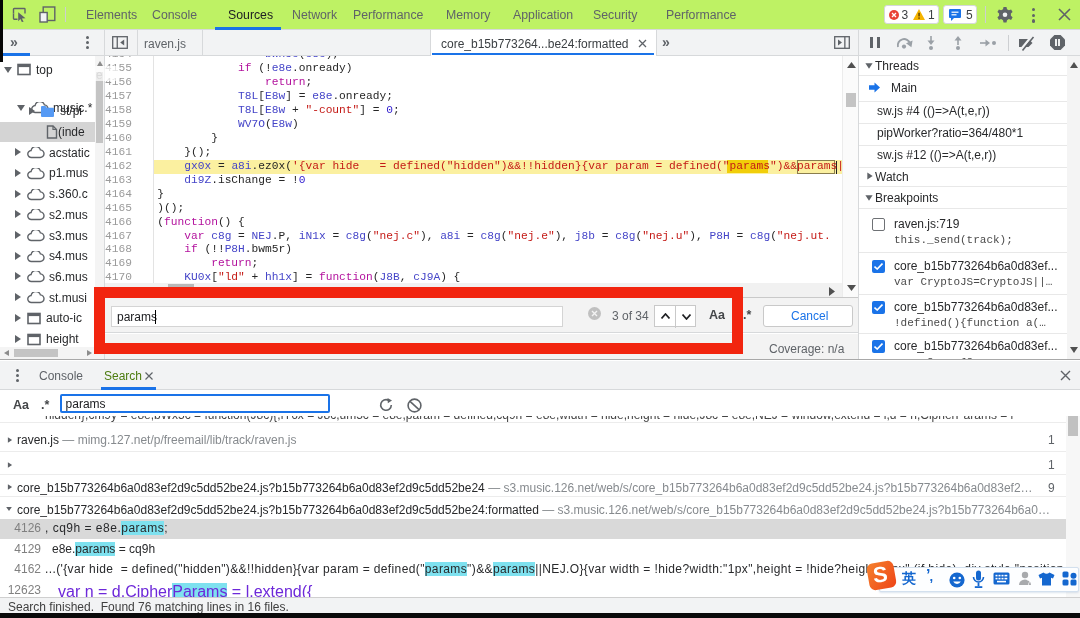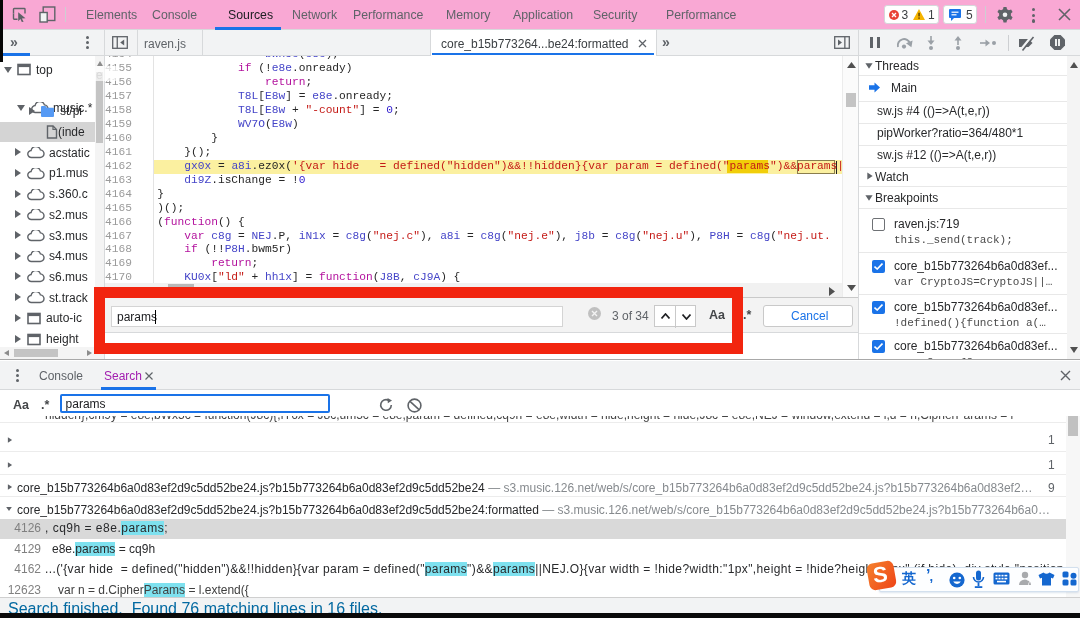--- a/index.html
+++ b/index.html
@@ -7,21 +7,21 @@
 .ab{position:absolute}
 .g6{color:#5f6368}
 pre{font-family:"Liberation Mono",monospace}
 .k{color:#b3129d}.v{color:#4444c8}.s{color:#c41a16}.n{color:#2e1bcf}
 svg{display:block}
 </style>
 </head>
 <body>
 <div class="ab" style="left:0;top:0;width:1080px;height:618px;overflow:hidden">
 
-<div class="ab" style="left:0;top:0;width:1080px;height:30px;background:#f9a8d4;border-bottom:1px solid #d7d9db">
+<div class="ab" style="left:0;top:0;width:1080px;height:30px;background:#bef264;border-bottom:1px solid #d7d9db">
 
   <svg class="ab" style="left:12px;top:7px" width="15" height="15" viewBox="0 0 15 15">
     <path d="M1.5 6.5 L1.5 2.2 Q1.5 1.5 2.2 1.5 L12.3 1.5 Q13 1.5 13 2.2 L13 6.5" fill="none" stroke="#5f6368" stroke-width="1.4"></path>
     <path d="M1.5 6.5 L1.5 11.6 Q1.5 12.3 2.2 12.3 L5.5 12.3" fill="none" stroke="#5f6368" stroke-width="1.4"></path>
     <path d="M6.2 5.2 L13.5 11.2 L9.9 11.6 L11.6 14.8 L9.8 15 L8.4 12 L6.2 14.2 Z" fill="#5f6368"></path>
   </svg>
 
   <svg class="ab" style="left:39px;top:6px" width="17" height="17" viewBox="0 0 17 17">
     <rect x="4.2" y="1" width="11.6" height="13.5" fill="none" stroke="#5f6368" stroke-width="1.4"></rect>
     <rect x="1" y="6.5" width="7.2" height="9.5" fill="#f2f3f4" stroke="#5f6368" stroke-width="1.4"></rect>
@@ -246,21 +246,21 @@
     <svg class="ab" style="left:27px;top:5px" width="18" height="12" viewBox="0 0 18 12">
           <path d="M4.5 10.5 a3.5 3.5 0 0 1 -0.4 -7 a4.8 4.8 0 0 1 9.3 -0.6 a3.8 3.8 0 0 1 -0.4 7.6 Z" fill="none" stroke="#5f6368" stroke-width="1.4"></path>
         </svg>
     <div class="ab" style="left:49px;top:3.5px">s6.mus</div>
       </div>
   <div class="trow" style="top:231.1px">
         <div class="tw col" style="left:15px;top:6px"></div>
     <svg class="ab" style="left:27px;top:5px" width="18" height="12" viewBox="0 0 18 12">
           <path d="M4.5 10.5 a3.5 3.5 0 0 1 -0.4 -7 a4.8 4.8 0 0 1 9.3 -0.6 a3.8 3.8 0 0 1 -0.4 7.6 Z" fill="none" stroke="#5f6368" stroke-width="1.4"></path>
         </svg>
-    <div class="ab" style="left:49px;top:3.5px">st.track</div>
+    <div class="ab" style="left:49px;top:3.5px">st.musi</div>
       </div>
   <div class="trow" style="top:251.8px">
         <div class="tw col" style="left:15px;top:6px"></div>
     <svg class="ab" style="left:27px;top:4px" width="14" height="13" viewBox="0 0 14 13">
           <rect x="1" y="1.5" width="12" height="10" fill="none" stroke="#5f6368" stroke-width="1.6"></rect>
           <rect x="1" y="1.5" width="12" height="2.6" fill="#5f6368"></rect>
         </svg>
     <div class="ab" style="left:46px;top:3.5px">auto-ic</div>
       </div>
   <div class="trow" style="top:272.5px">
@@ -373,20 +373,24 @@
           <path d="M0.5 0.5 L4.5 5 L8.5 0.5" fill="none" stroke="#202124" stroke-width="1.7"></path>
         </svg>
   </div>
   <div class="ab" style="left:604px;top:10px;font-size:12.5px;font-weight:bold;color:#444649">Aa</div>
   <div class="ab" style="left:638px;top:10px;font-size:12.5px;font-weight:bold;color:#444649">.*</div>
   <div class="ab" style="left:658px;top:7px;width:90px;height:22px;background:#fff;border:1px solid #c9c9c9;border-radius:3px">
     <div class="ab" style="left:27px;top:3px;font-size:12px;color:#1a73e8">Cancel</div>
   </div>
 </div>
 
+<div class="ab" style="left:105px;top:334px;width:753px;height:25px;background:#f3f3f3">
+  <div class="ab g6" style="left:6px;top:7px;font-size:12px">Line 4162, Column 95</div>
+  <div class="ab g6" style="left:664px;top:8px;font-size:12px">Coverage: n/a</div>
+</div>
 <div class="ab" style="left:858px;top:30px;width:1px;height:329px;background:#d7d9db"></div>
 
 <div class="ab" style="left:859px;top:56px;width:221px;height:303px;background:#fff;overflow:hidden" id="sidebar">
   <style>
     .sbt{position:absolute;font-size:12px;color:#28292b;white-space:nowrap}
     .sep{position:absolute;left:0;width:208px;height:1px;background:#e8e8e8}
     .cbx{position:absolute;width:13px;height:13px;border-radius:2px}
     .snip{position:absolute;font-family:"Liberation Mono",monospace;font-size:11px;color:#4a4a4a;white-space:nowrap}
   </style>
 
@@ -458,21 +462,21 @@
     .fname{color:#28292b}.furl{color:#868a8e}
   </style>
 
   <div class="ab" style="left:0;top:1px;width:1080px;height:29px;background:#f2f3f4;border-bottom:1px solid #d7d9db">
     <div class="ab" style="left:16px;top:8px">
       <div style="width:3px;height:3px;border-radius:50%;background:#5f6368;margin-bottom:2px"></div>
       <div style="width:3px;height:3px;border-radius:50%;background:#5f6368;margin-bottom:2px"></div>
       <div style="width:3px;height:3px;border-radius:50%;background:#5f6368"></div>
     </div>
     <div class="ab g6" style="left:39px;top:8px;font-size:12px">Console</div>
-    <div class="ab" style="left:104px;top:8px;font-size:12px;color:#a21caf">Search</div>
+    <div class="ab" style="left:104px;top:8px;font-size:12px;color:#4d7c0f">Search</div>
     <svg class="ab" style="left:145px;top:10.5px" width="8" height="8" viewBox="0 0 8 8">
           <path d="M0.5 0.5 L7.5 7.5 M7.5 0.5 L0.5 7.5" stroke="#5f6368" stroke-width="1.2"></path>
         </svg>
     <div class="ab" style="left:101px;top:26px;width:55px;height:2.5px;background:#1a73e8"></div>
     <svg class="ab" style="left:1060px;top:9px" width="11" height="11" viewBox="0 0 11 11">
           <path d="M1 1 L10 10 M10 1 L1 10" stroke="#5f6368" stroke-width="1.4"></path>
         </svg>
   </div>
 
   <div class="ab" style="left:13px;top:38px;font-size:12.5px;font-weight:bold;color:#444649">Aa</div>
@@ -496,20 +500,21 @@
   </div>
   <div class="ab" style="left:0;top:61.5px;width:1080px;height:1px;background:#ececec"></div>
 
   <div class="ab" style="left:0;top:91px;width:1080px;height:1px;background:#ececec"></div>
   <div class="ab" style="left:0;top:113.5px;width:1080px;height:1px;background:#ececec"></div>
   <div class="ab" style="left:0;top:136px;width:1080px;height:1px;background:#ececec"></div>
   <div class="ab" style="left:0;top:158.5px;width:1080px;height:1px;background:#ececec"></div>
   <div class="ab" style="left:7px;top:75.5px">
         <div class="tw col" style="transform:scale(0.7)"></div>
       </div>
+  <div class="ab" style="left:17px;top:72.7px;font-size:12px;white-space:nowrap"><span class="fname">raven.js</span><span class="furl"> — mimg.127.net/p/freemail/lib/track/raven.js</span></div>
   <div class="ab g6" style="left:1048px;top:72.7px;font-size:12px">1</div>
   <div class="ab" style="left:7px;top:101px">
         <div class="tw col" style="transform:scale(0.7)"></div>
       </div>
   <div class="ab g6" style="left:1048px;top:98.3px;font-size:12px">1</div>
   <div class="ab" style="left:7px;top:123px">
         <div class="tw col" style="transform:scale(0.7)"></div>
       </div>
   <div class="ab" style="left:17px;top:120.6px;font-size:12px;white-space:nowrap;width:1040px;overflow:hidden"><span class="fname">core_b15b773264b6a0d83ef2d9c5dd52be24.js?b15b773264b6a0d83ef2d9c5dd52be24</span><span class="furl"> — s3.music.126.net/web/s/core_b15b773264b6a0d83ef2d9c5dd52be24.js?b15b773264b6a0d83ef2…</span></div>
   <div class="ab g6" style="left:1048px;top:120.6px;font-size:12px">9</div>
@@ -519,28 +524,28 @@
   <div class="ab" style="left:17px;top:143.4px;font-size:12px;white-space:nowrap;width:1055px;overflow:hidden"><span class="fname">core_b15b773264b6a0d83ef2d9c5dd52be24.js?b15b773264b6a0d83ef2d9c5dd52be24:formatted</span><span class="furl"> — s3.music.126.net/web/s/core_b15b773264b6a0d83ef2d9c5dd52be24.js?b15b773264b6a0…</span></div>
 
   <div class="ab" style="left:0;top:159.2px;width:1080px;height:20.3px;background:#d9d9d9"></div>
   <div class="ab" style="left:0;top:161px;width:41px;text-align:right;font-size:12px;color:#808080">4126</div>
   <div class="ab" style="left:45px;top:161px;font-size:12px;color:#28292b;white-space:nowrap;letter-spacing:0.5px">, cq9h = e8e.<span class="hl">params</span>;</div>
   <div class="ab" style="left:0;top:181.5px;width:41px;text-align:right;font-size:12px;color:#808080">4129</div>
   <div class="ab" style="left:52px;top:181.5px;font-size:12px;color:#28292b;white-space:nowrap">e8e.<span class="hl">params</span> = cq9h</div>
   <div class="ab" style="left:0;top:202px;width:41px;text-align:right;font-size:12px;color:#808080">4162</div>
   <div class="ab" style="left:45px;top:202px;font-size:12px;color:#28292b;white-space:nowrap;letter-spacing:0.38px">...('{var hide&nbsp;&nbsp;= defined("hidden")&amp;&amp;!!hidden}{var param = defined("<span class="hl">params</span>")&amp;&amp;<span class="hl">params</span>||NEJ.O}{var width = !hide?width:"1px",height = !hide?height:"1px",(if hide) ,div style  "position</div>
   <div class="ab" style="left:0;top:222.5px;width:41px;text-align:right;font-size:12px;color:#808080">12623</div>
-  <div class="ab" style="left:58px;top:222.5px;font-size:12px;color:#404040;white-space:nowrap">var n = d.Cipher<span class="hl">Params</span> = l.extend({</div>
+  <div class="ab" style="left:58px;top:222.5px;font-size:16px;color:#6d28d9;white-space:nowrap">var n = d.Cipher<span class="hl">Params</span> = l.extend({</div>
 
   <div class="ab" style="left:1066px;top:56px;width:14px;height:181px;background:#f7f7f7">
     <div class="ab" style="left:2px;top:0;width:10px;height:20px;background:#c1c1c1"></div>
   </div>
 
   <div class="ab" style="left:0;top:237px;width:1080px;height:17px;background:#f2f3f4;border-top:1px solid #cfcfcf">
-    <div class="ab" style="left:8px;top:2px;font-size:16px;color:#0369a1">Search finished.&nbsp;&nbsp;Found 76 matching lines in 16 files.</div>
+    <div class="ab" style="left:8px;top:2px;font-size:12px;color:#404040">Search finished.&nbsp;&nbsp;Found 76 matching lines in 16 files.</div>
   </div>
 </div>
 
 <div class="ab" style="left:95px;top:66px;width:24px;height:15px;background:rgba(255,255,255,0.7);z-index:5;overflow:hidden">
       <div class="ab" style="left:1px;top:2px;font-size:12px;color:#dadada">e op</div>
     </div>
 
 <div class="ab" style="left:0;top:0;width:2.5px;height:62px;background:#050505"></div>
 <div class="ab" style="left:0;top:613px;width:1080px;height:5px;background:#0a0a0a"></div>
 

